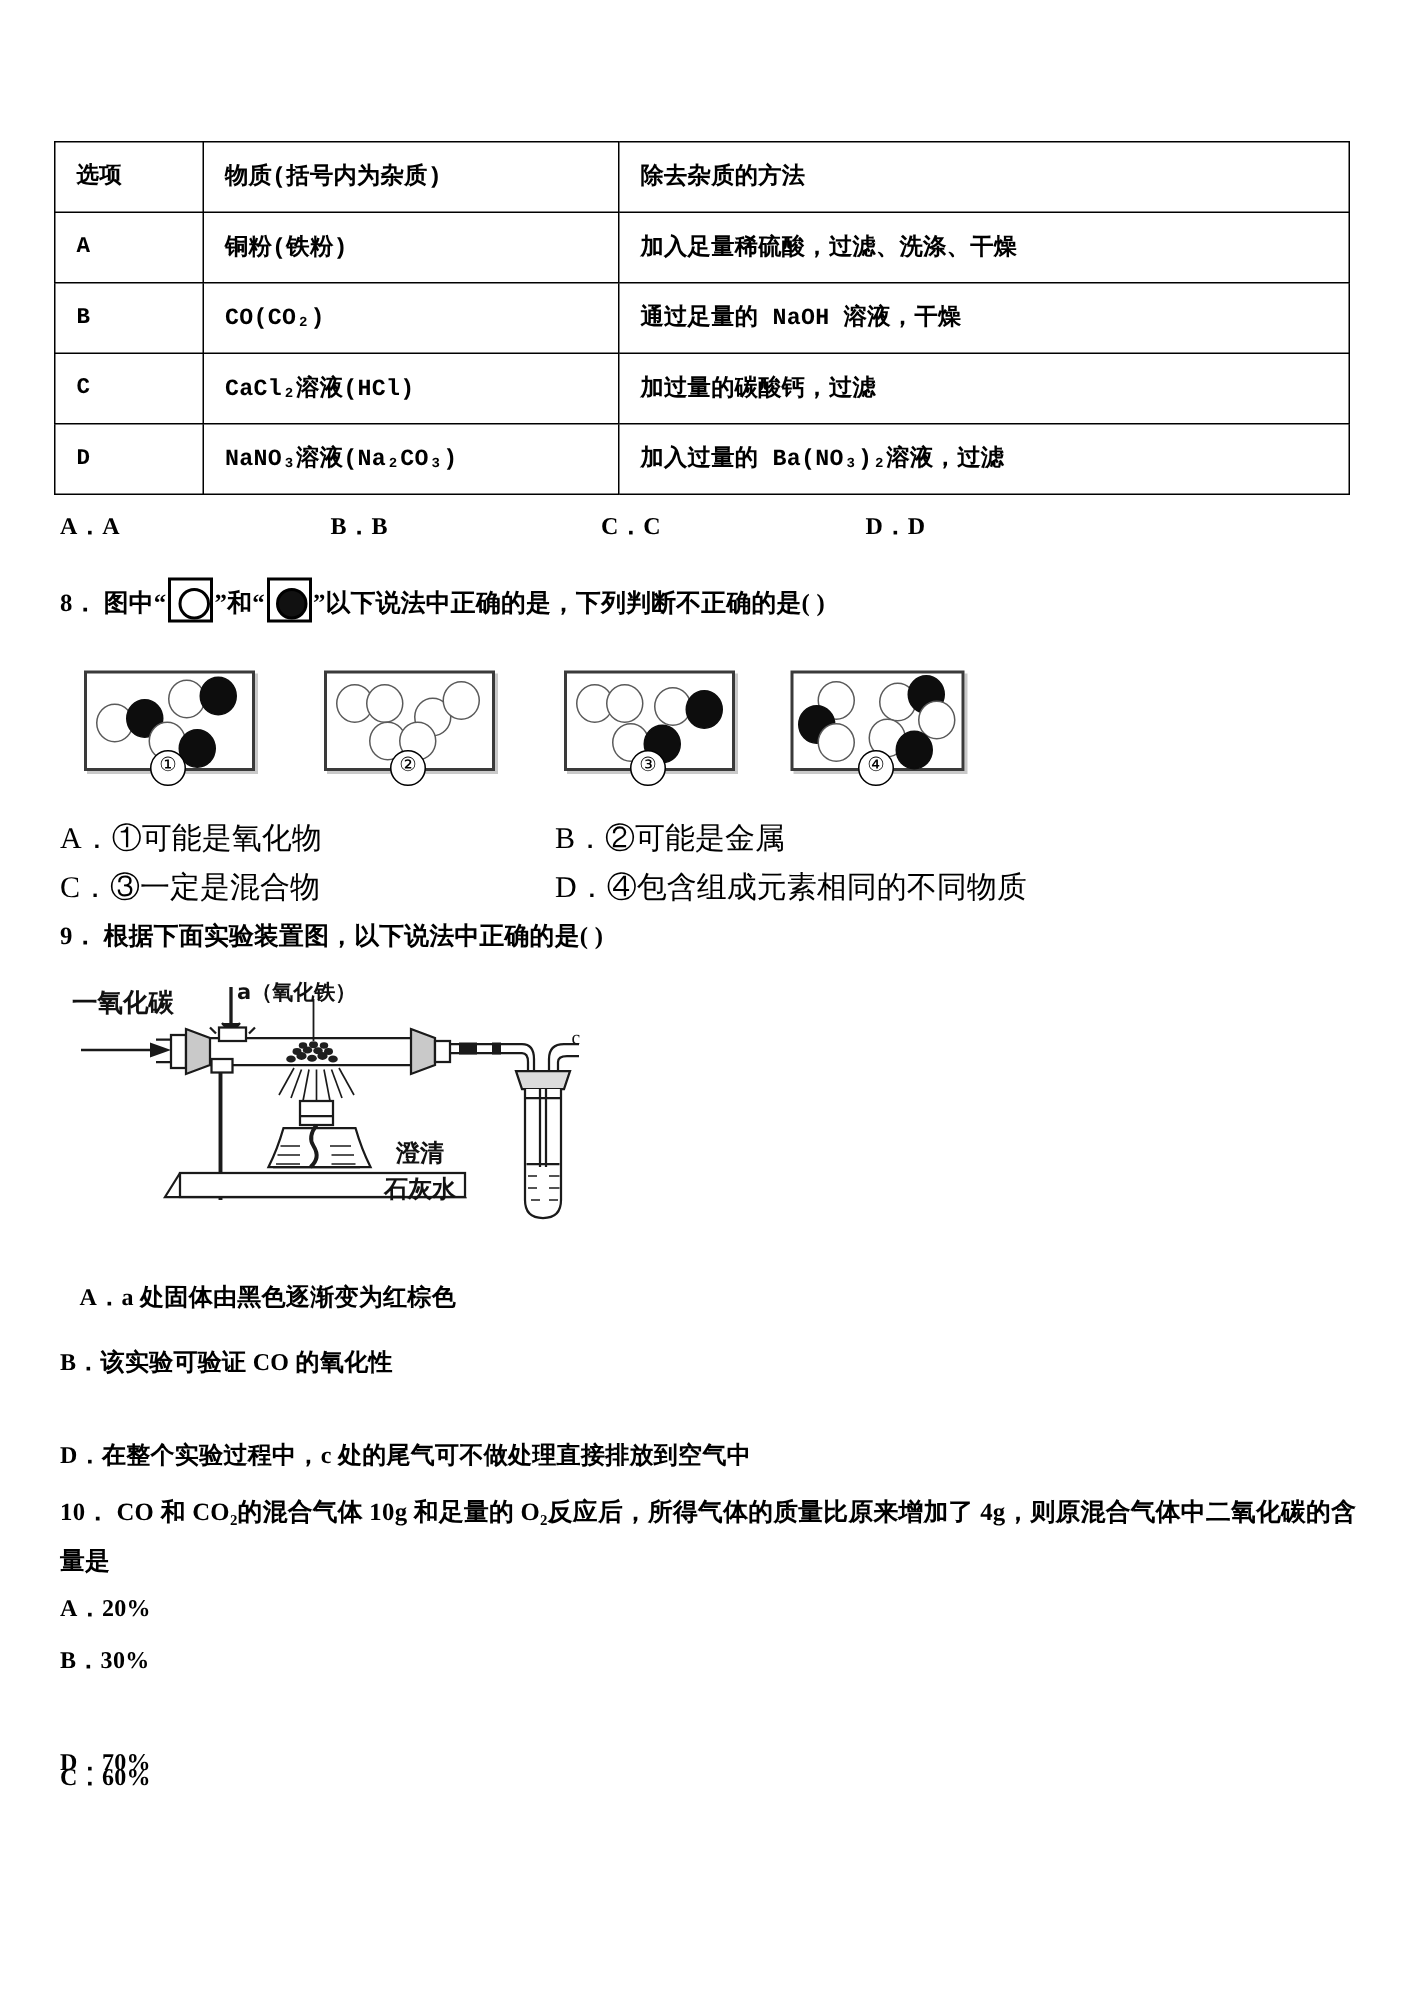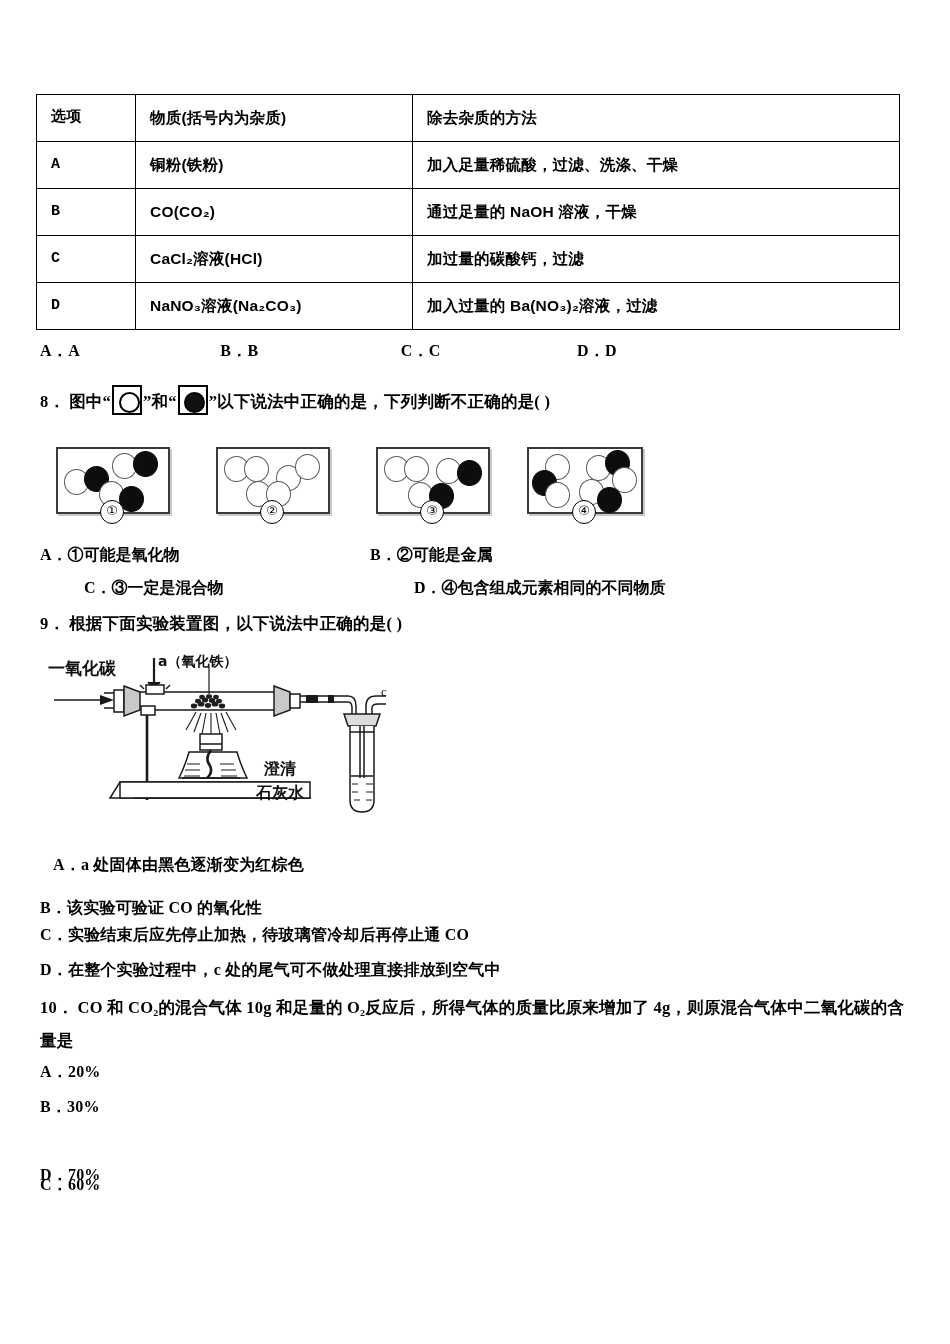--- a/index.html
+++ b/index.html
@@ -31,21 +31,21 @@
     border-collapse: collapse;
     table-layout: fixed;
   }
   .purify-table td {
     border: 1px solid #000000;
     padding: 10px 12px 10px 14px;
     font-size: 15.5px;
     line-height: 1.3;
     vertical-align: middle;
     height: 26px;
-    font-family: Liberation Sans, sans-serif;
+    font-family: Liberation Mono, monospace;
     font-weight: 600;
     letter-spacing: .2px;
   }
   .col-opt { width: 99px; }
   .col-sub { width: 277px; }
   .col-met { width: auto; }
   .purify-table .opt-cell {
     font-family: "Liberation Mono", "DejaVu Sans Mono", monospace;
     font-weight: 600;
     font-size: 15px;
@@ -159,22 +159,22 @@
     font-weight: bold;
     letter-spacing: .2px;
     white-space: nowrap;
   }
 
   
   .ans2 {
     position: absolute;
     left: 40px;
     width: 700px;
-    font-size: 16px;
-    font-weight: bold;
+    font-size: 20px;
+    font-weight: normal;
   }
   .ans2 .left { display: inline-block; width: 330px; }
 </style>
 </head>
 <body>
 
 <div class="page">
 
   <table class="purify-table">
     <colgroup>
@@ -260,21 +260,21 @@
     <span class="atom dark" style="left:76px; top:1px;"></span>
     <span class="atom" style="left:83px; top:18px;"></span>
     <span class="atom" style="left:50px; top:30px;"></span>
     <span class="atom dark" style="left:68px; top:38px;"></span>
   </div>
   <div class="panel-label" style="left:572px; top:500px;">④</div>
 
   <div class="ans2" style="top:545px;">
     <span class="left">A．①可能是氧化物</span><span>B．②可能是金属</span>
   </div>
-  <div class="ans2" style="top:578px;margin-left:44px;">
+  <div class="ans2" style="top:578px;">
     <span class="left">C．③一定是混合物</span><span>D．④包含组成元素相同的不同物质</span>
   </div>
 
   <div class="qstem" style="left:40px; top:613px;">
     <span class="num">9．</span><span>根据下面实验装置图，以下说法中正确的是(    )</span>
   </div>
 
   <div class="apparatus">
     <svg width="340" height="175" viewBox="0 0 340 175" xmlns="http://www.w3.org/2000/svg">
       <g fill="none" stroke="#1a1a1a" stroke-width="1.5">
@@ -383,21 +383,20 @@
       <text class="cn-label" x="0" y="22" font-size="17" fill="#111">一氧化碳</text>
       <text class="cn-label" x="110" y="14" font-size="14" fill="#111">a（氧化铁）</text>
       <text x="333" y="44" font-size="13" fill="#111" font-family="Liberation Serif, serif">c</text>
       <text class="cn-label" x="216" y="122" font-size="16" fill="#111">澄清</text>
       <text class="cn-label" x="208" y="146" font-size="16" fill="#111">石灰水</text>
     </svg>
   </div>
 
   <div class="ansline" style="top:855px;margin-left:13px;">A．a 处固体由黑色逐渐变为红棕色</div>
   <div class="ansline" style="top:898px;">B．该实验可验证 CO 的氧化性</div>
-  <div class="ansline" style="top:925px;">C．实验结束后应先停止加热，待玻璃管冷却后再停止通 CO</div>
   <div class="ansline" style="top:960px;">D．在整个实验过程中，c 处的尾气可不做处理直接排放到空气中</div>
 
   <div class="qstem" style="left:40px; top:997px;">
     <span class="num">10．</span><span>CO 和 CO₂的混合气体 10g 和足量的 O₂反应后，所得气体的质量比原来增加了 4g，则原混合气体中二氧化碳的含</span>
   </div>
   <div class="qstem" style="left:40px; top:1030px;">量是</div>
 
   <div class="ansline" style="top:1062px;">A．20%</div>
   <div class="ansline" style="top:1097px;">B．30%</div>
   <div class="ansline" style="top:1131px;margin-top:44px;">C．60%</div>

